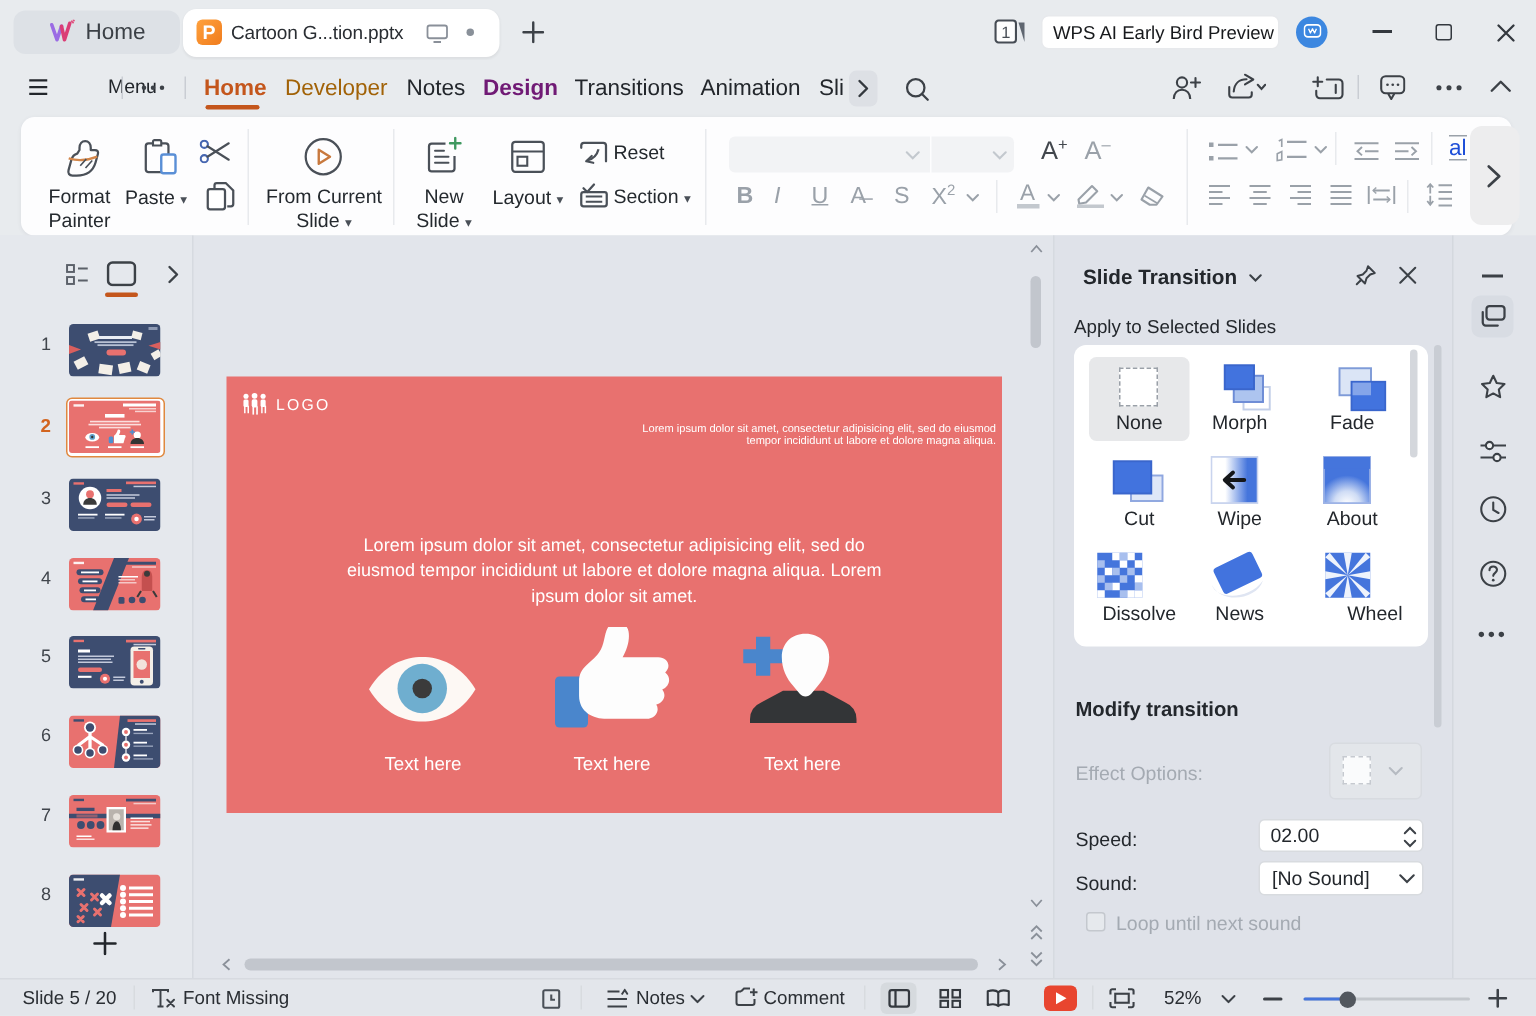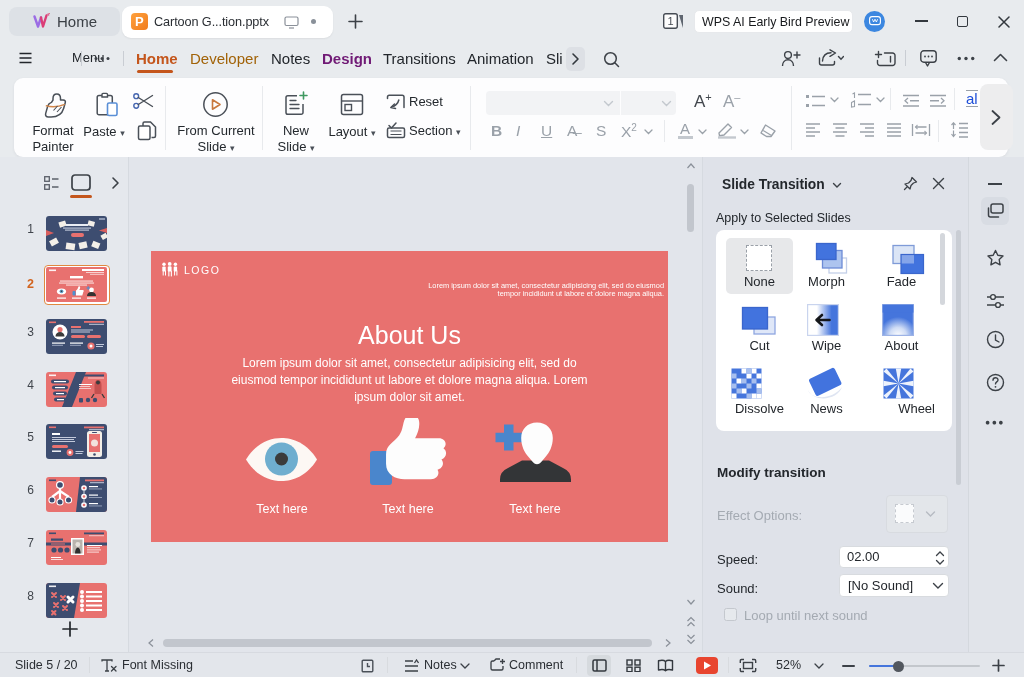--- a/index.html
+++ b/index.html
@@ -526,21 +526,20 @@
       <circle cx="14.4" cy="2.2" r="1.7"></circle>
         <rect x="12.7" y="4.4" width="3.4" height="5" rx="1"></rect>
         <rect x="13.1" y="8.5" width="1" height="5"></rect>
         <rect x="15.4" y="8.5" width="1" height="5"></rect>
     </g>
   </svg>
   <div class="a" style="left:33px;top:13px;font-size:10.5px;color:#fff;letter-spacing:1.5px;">LOGO</div>
 
   <div class="a" style="left:0;top:31px;width:513px;text-align:right;font-size:7.4px;line-height:8.1px;color:#ffffff;">Lorem ipsum dolor sit amet, consectetur adipisicing elit, sed do eiusmod<br>tempor incididunt ut labore et dolore magna aliqua.</div>
 
-  <div class="a" style="left:0;top:70px;width:517px;text-align:center;font-size:25px;color:#fff;">About Us</div>
   <div class="a" style="left:0;top:104px;width:517px;text-align:center;font-size:12px;line-height:16.8px;color:#fff;">Lorem ipsum dolor sit amet, consectetur adipisicing elit, sed do<br>eiusmod tempor incididunt ut labore et dolore magna aliqua. Lorem<br>ipsum dolor sit amet.</div>
 
   <svg class="a" style="left:93px;top:186px;" width="75" height="45" viewBox="0 0 75 45">
     <path d="M2 22.5 C12 6 26 1 37.5 1 C49 1 63 6 73 22.5 C63 39 49 44 37.5 44 C26 44 12 39 2 22.5 z" fill="#fdf8f4"></path>
     <circle cx="37.5" cy="22" r="16.5" fill="#6faecf"></circle>
     <circle cx="37.5" cy="22" r="6.5" fill="#3b3b3b"></circle>
   </svg>
 
   <svg class="a" style="left:218px;top:167px;" width="80" height="68" viewBox="0 0 80 68">
     <rect x="1" y="33" width="22" height="34" rx="3" fill="#4a86cc"></rect>

